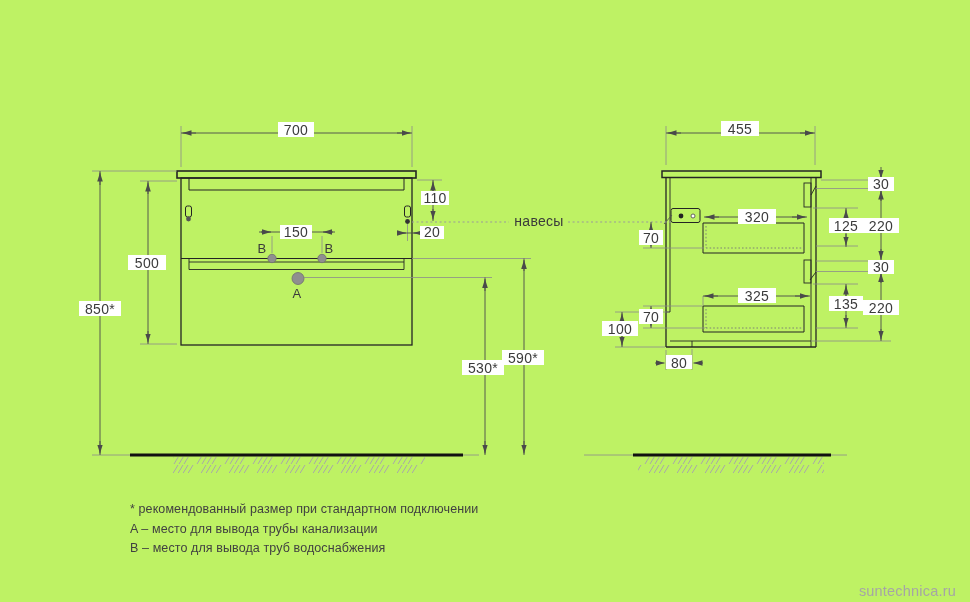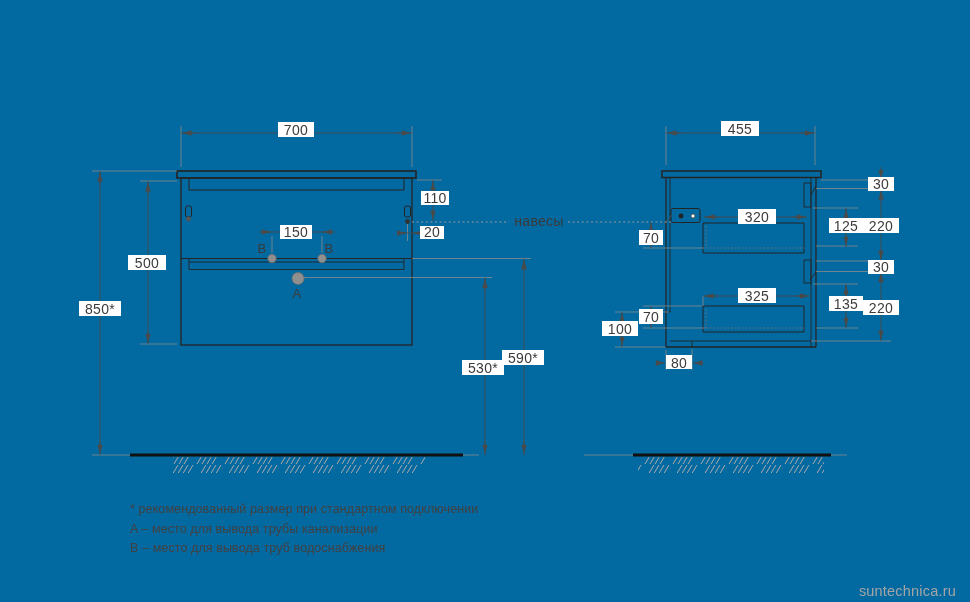--- a/index.html
+++ b/index.html
@@ -1,16 +1,16 @@
 <!DOCTYPE html>
 <html><head>
 <meta charset="utf-8">
 <style>
   html,body{margin:0;padding:0;background:#fff;}
-  .canvas{position:relative;width:970px;height:602px;background:#0369a1;overflow:hidden;
+  .canvas{position:relative;width:970px;height:602px;background:#bef264;overflow:hidden;
           font-family:"Liberation Sans", sans-serif;}
   svg{display:block}
   text{font-family:"Liberation Sans", sans-serif;fill:#3b3b3b;letter-spacing:.3px;}
   .dim-label{font-size:14px;}
   .hole-label{font-size:13px;}
   .note{font-size:12.5px;fill:#414141;letter-spacing:.1px;}
   .watermark{font-size:14.5px;fill:#a5a5a5;letter-spacing:.2px;}
   .main{stroke:#242424;fill:none;}
   .dim{stroke:#4a4a4a;stroke-width:.9;fill:none;}
   .ext{stroke:#8c8c8c;stroke-width:.8;fill:none;}

